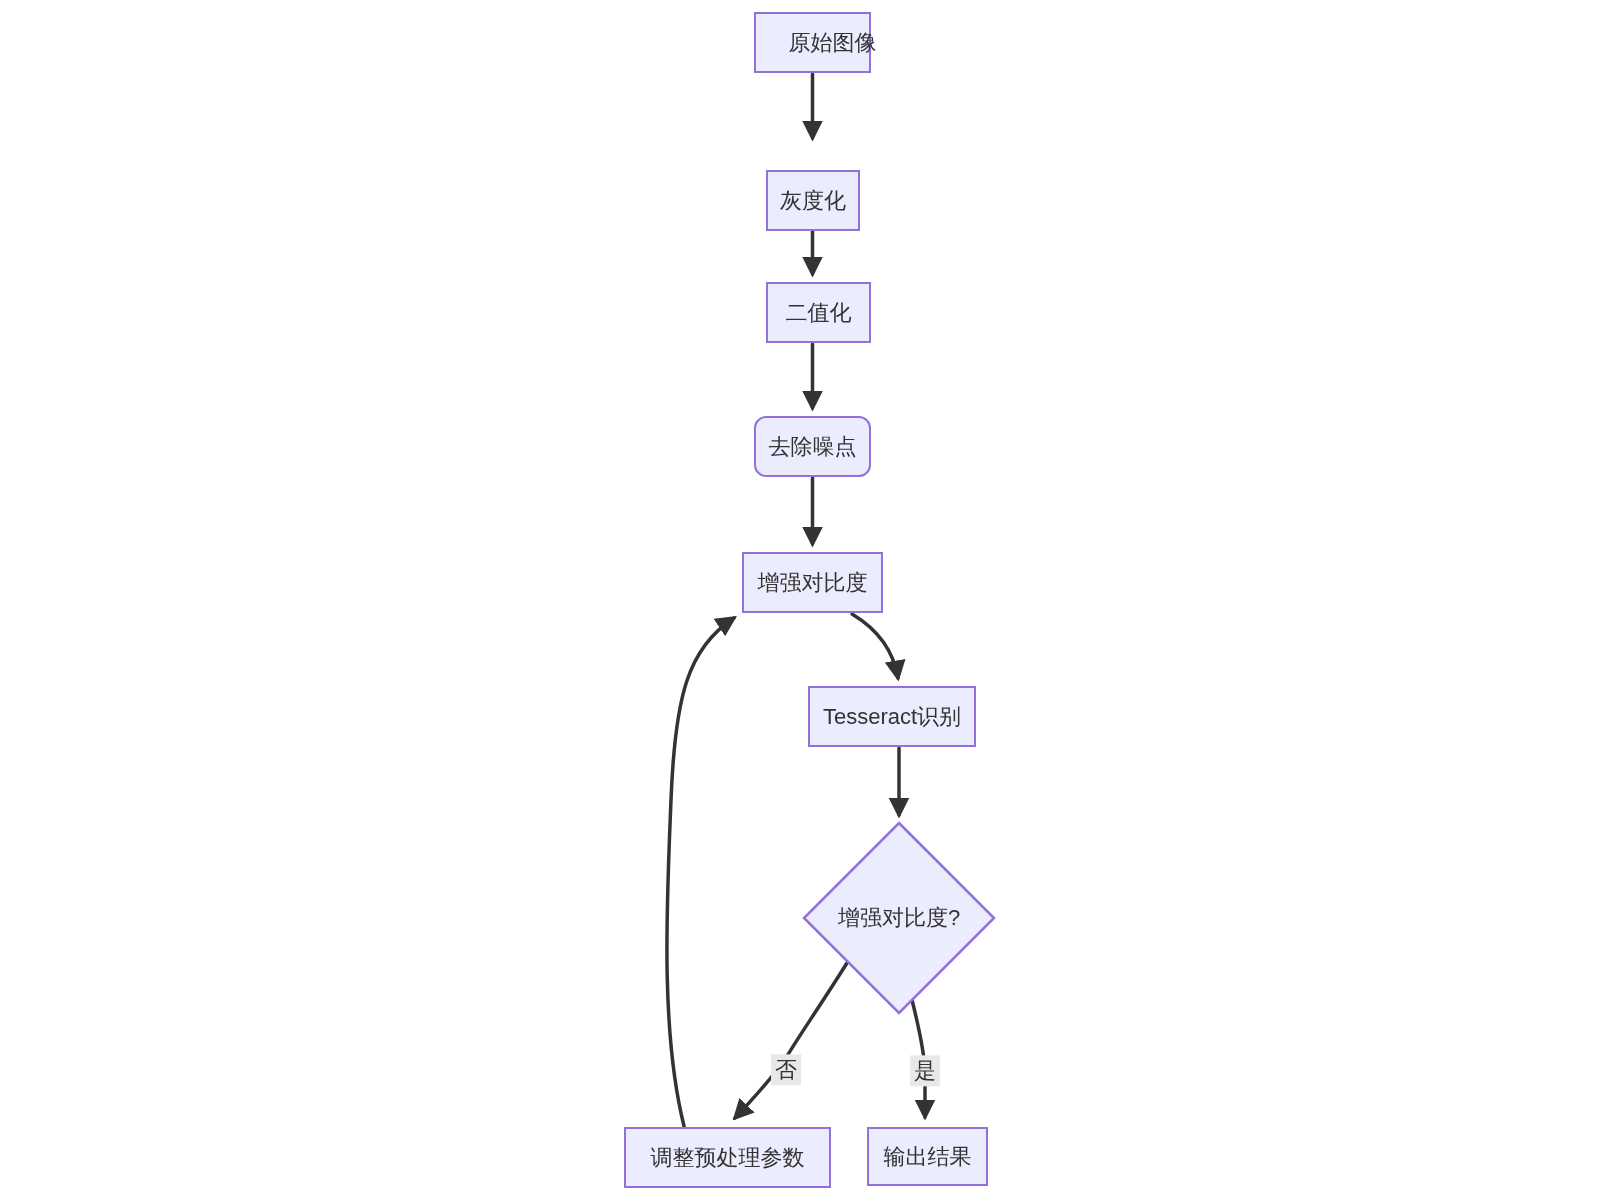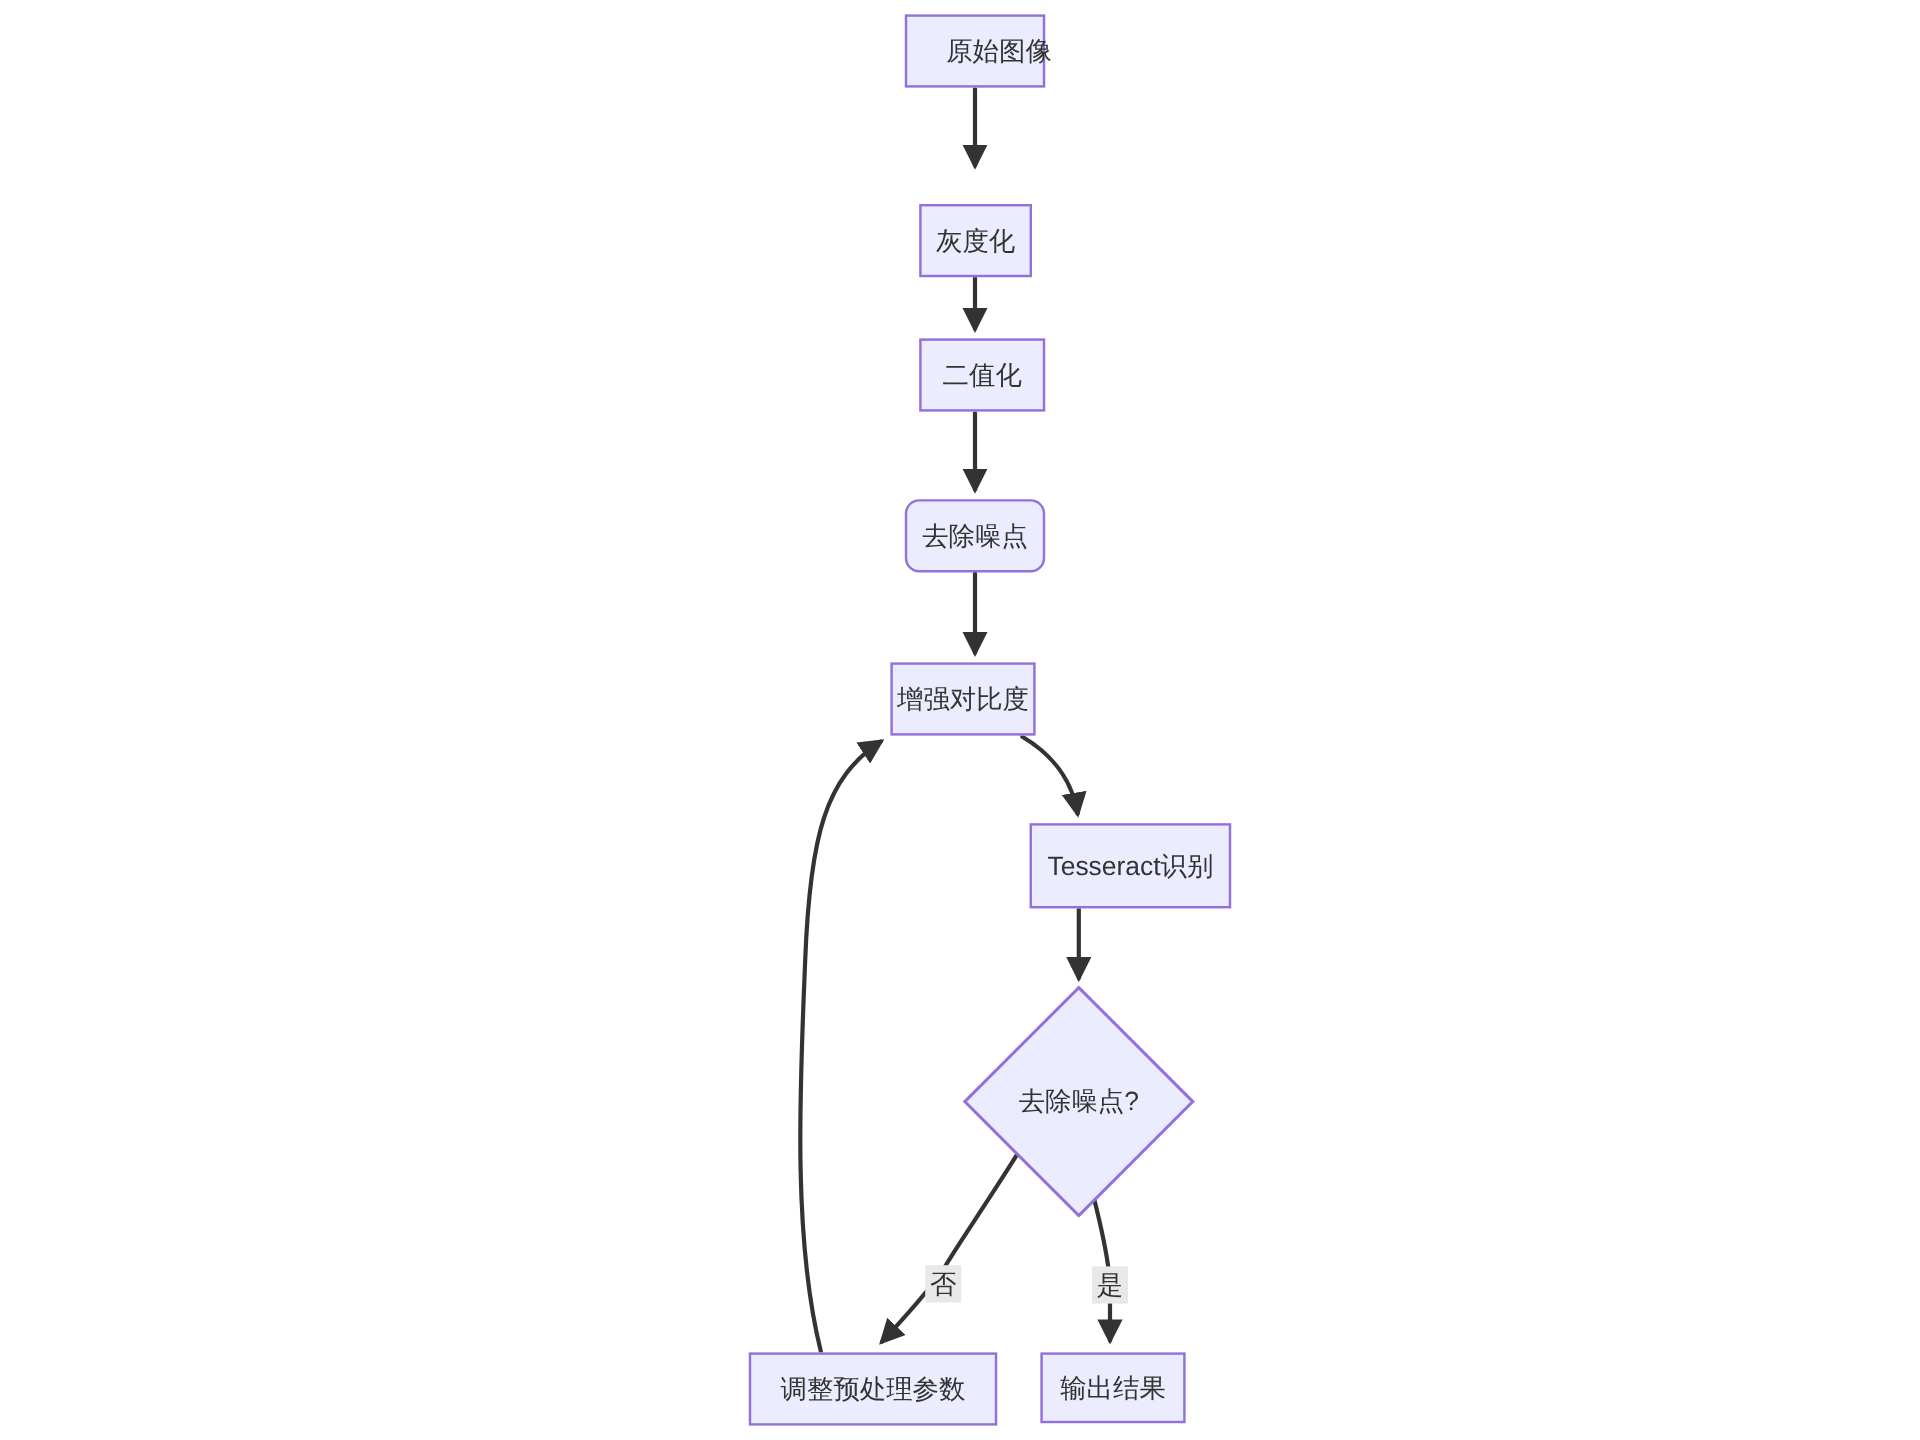--- a/index.html
+++ b/index.html
@@ -93,25 +93,25 @@
   </svg>
 
   <div class="node" style="left:754px; top:12px; width:117px; height:61px;padding-left:40px;">原始图像</div>
 
   <div class="node" style="left:766px; top:146px; width:94px; height:61px;margin-top:24px;">灰度化</div>
 
   <div class="node" style="left:766px; top:282px; width:105px; height:61px;">二值化</div>
 
   <div class="node" style="left:754px; top:416px; width:117px; height:61px;border-radius:12px;">去除噪点</div>
 
-  <div class="node" style="left:742px; top:552px; width:121px; height:61px;">增强对比度</div>
+  <div class="node" style="left:742px; top:552px; width:141px; height:61px;">增强对比度</div>
 
-  <div class="node" style="left:858px; top:686px; width:168px; height:71px;">Tesseract识别</div>
+  <div class="node" style="left:808px; top:686px; width:168px; height:61px;">Tesseract识别</div>
 
-  <div class="diamond-label" style="left:899px; top:918px;">去除噪点?</div>
+  <div class="diamond-label" style="left:899px; top:918px;">增强对比度?</div>
 
   <div class="node" style="left:624px; top:1127px; width:207px; height:61px;">调整预处理参数</div>
 
   <div class="node" style="left:867px; top:1127px; width:121px; height:59px;">输出结果</div>
 
   <div class="edge-label" style="left:786px; top:1070px;">否</div>
 
   <div class="edge-label" style="left:925px; top:1071px;">是</div>
 
 </div>

